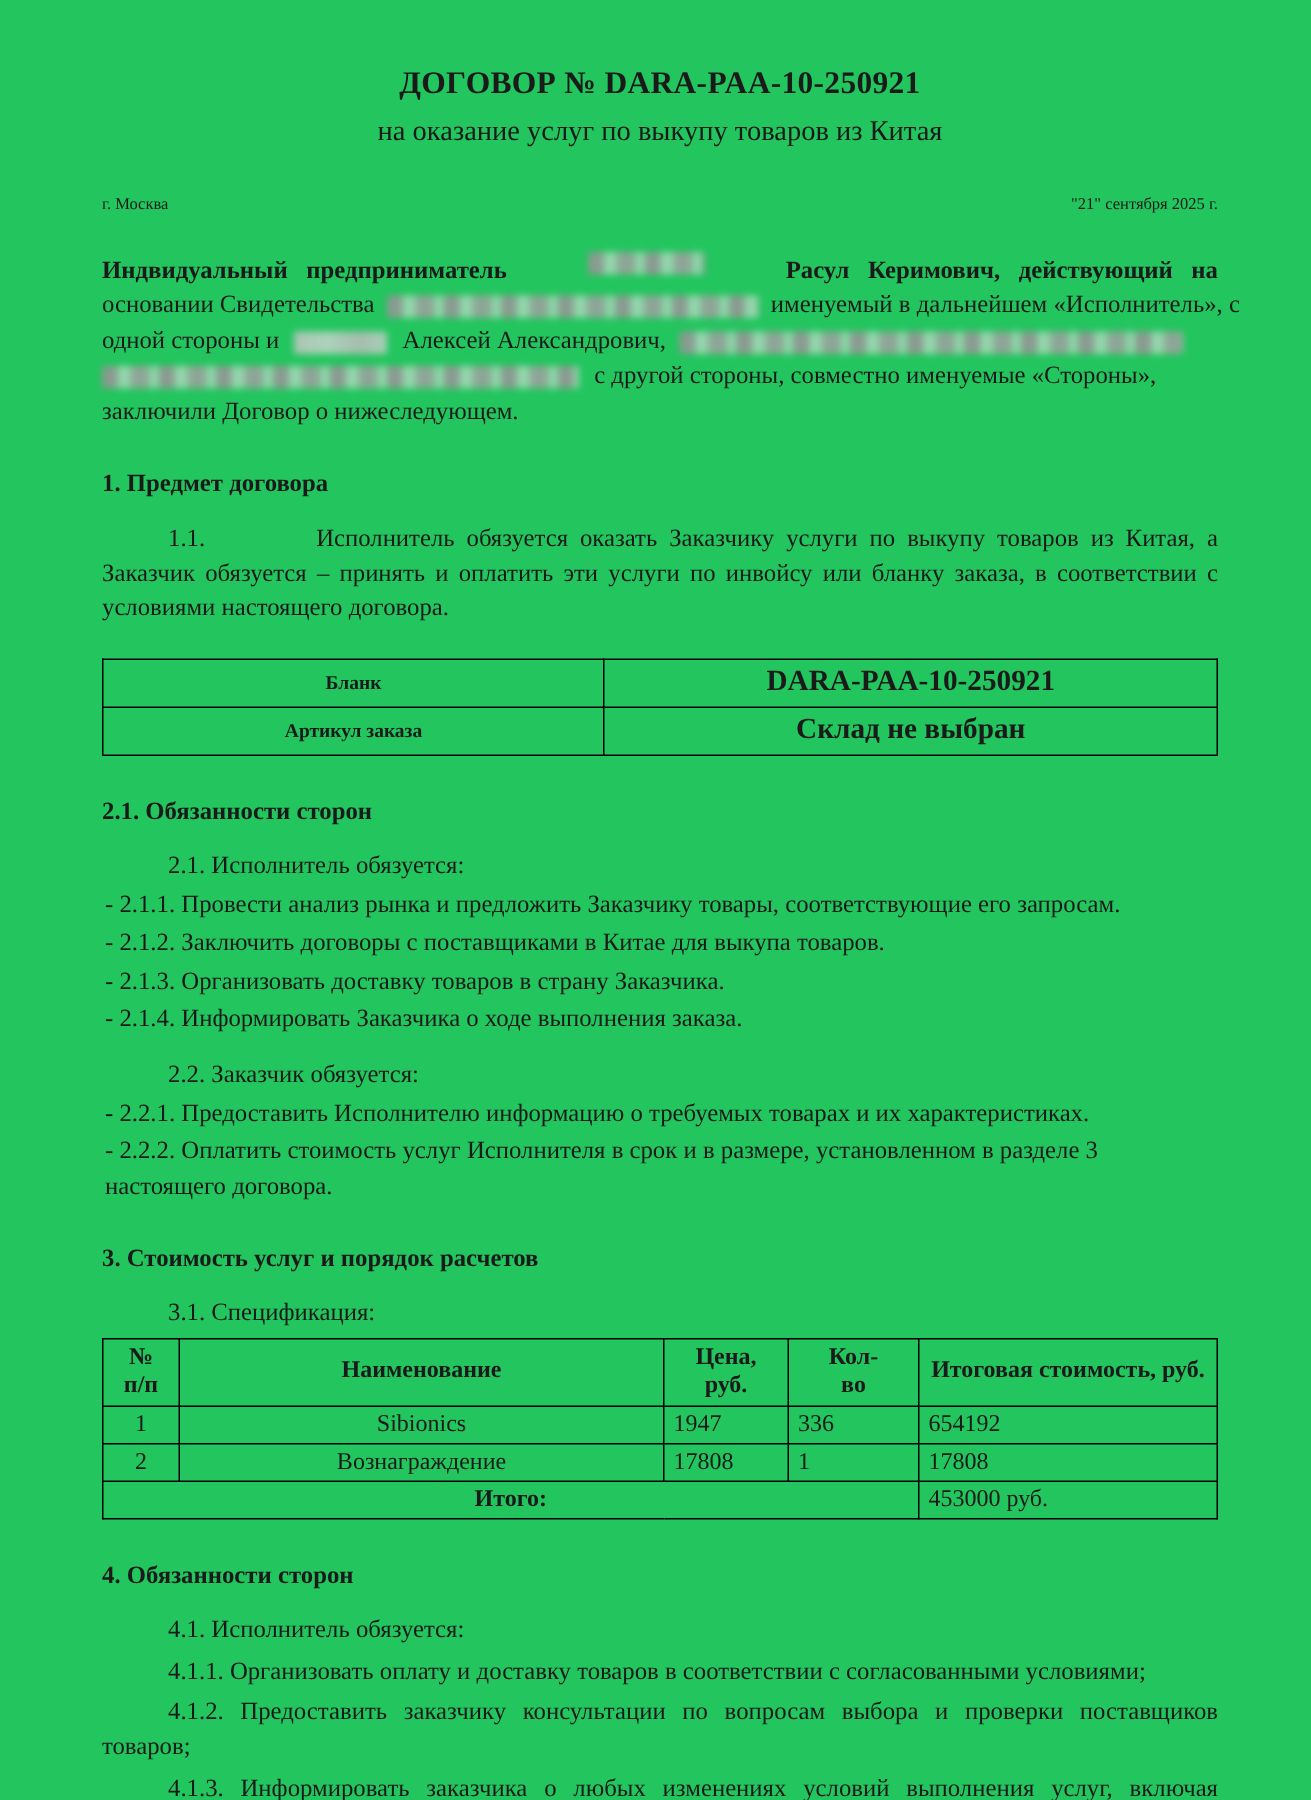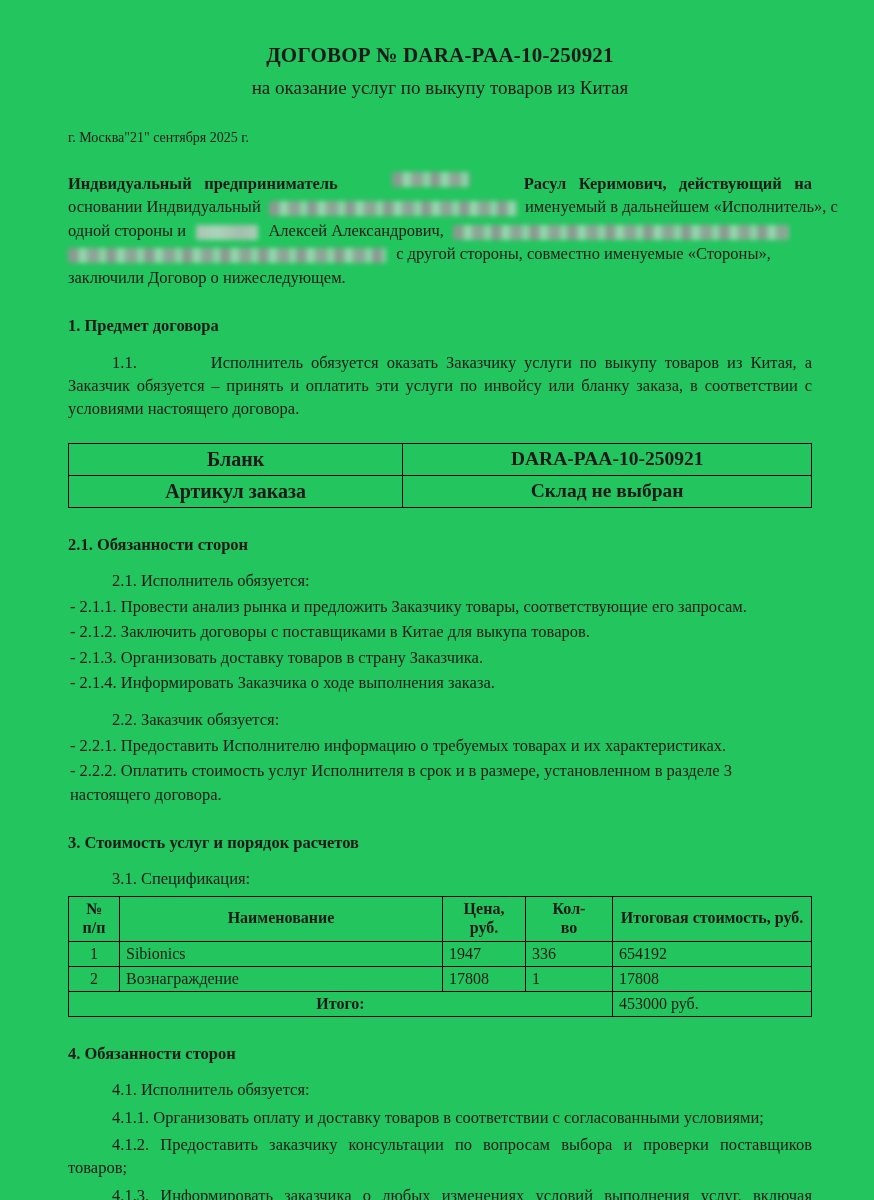--- a/index.html
+++ b/index.html
@@ -38,24 +38,24 @@
     text-align: center;
     font-size: 19px;
     font-weight: normal;
     margin: 8px 0 0 0;
     line-height: 1.25;
   }
 
   
   .place-date {
     display: flex;
-    justify-content: flex-start;
+    justify-content: space-between;
     align-items: baseline;
     margin-top: 30px;
-    font-size: 14px;
+    font-size: 11px;
   }
 
   
   .intro {
     margin-top: 26px;
     font-size: 16.5px;
     line-height: 1.42;
     text-align: justify;
   }
   .intro .ln {
@@ -156,40 +156,40 @@
   }
 
   table.blank-table {
     margin-top: 22px;
   }
   table.blank-table td {
     height: 27px;
     text-align: center;
     font-weight: bold;
   }
-  table.blank-table td.label { font-size: 20px; width: 45%; }
+  table.blank-table td.label { font-size: 13px; width: 45%; }
   table.blank-table td.value { font-size: 19.5px; }
 
   table.spec-table {
     margin-top: 5px;
   }
   table.spec-table th {
     text-align: center;
     font-weight: bold;
     font-size: 16px;
     line-height: 1.18;
     padding: 3px 4px;
   }
   table.spec-table td {
     font-size: 16px;
     height: 22px;
     padding: 1px 6px;
   }
   td.c-num  { width: 38px;  text-align: center; }
-  td.c-name { width: 310px; text-align: left; }
+  td.c-name { width: 310px; text-align: center; }
   td.c-price{ width: 70px;  text-align: left; }
   td.c-qty  { width: 74px;  text-align: left; }
   td.c-total{ text-align: left; }
   td.total-label {
     text-align: center;
     font-size: 16px;
     padding-right: 8px;
     font-weight: bold;
   }
 </style>
@@ -210,21 +210,21 @@
 
     <span class="ln line1">
       <span class="spread">
         <span class="b">Индвидуальный   предприниматель</span>
         <span class="redact dense" style="width:78px;"></span>
         <span class="b">Расул   Керимович,   действующий   на</span>
       </span>
     </span>
 
     <span class="ln">
-      <span>основании Индвидуальный</span>
+      <span>основании Свидетельства</span>
       <span class="redact dense" style="width:248px;margin:0 4px;"></span>
       <span>именуемый в дальнейшем «Исполнитель», с</span>
     </span>
 
     <span class="ln">
       <span>одной  стороны  и</span>
       <span class="redact soft" style="width:62px;margin:0 6px;"></span>
       <span>Алексей  Александрович,</span>
       <span class="redact dense" style="width:336px;margin-left:5px;"></span>
     </span>

